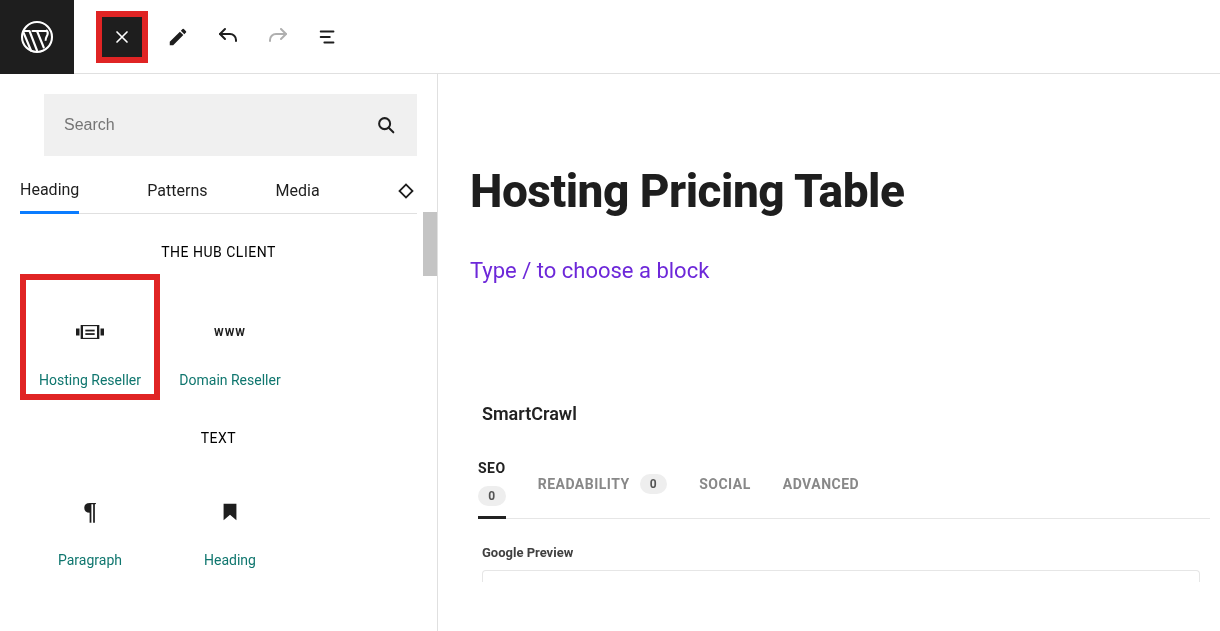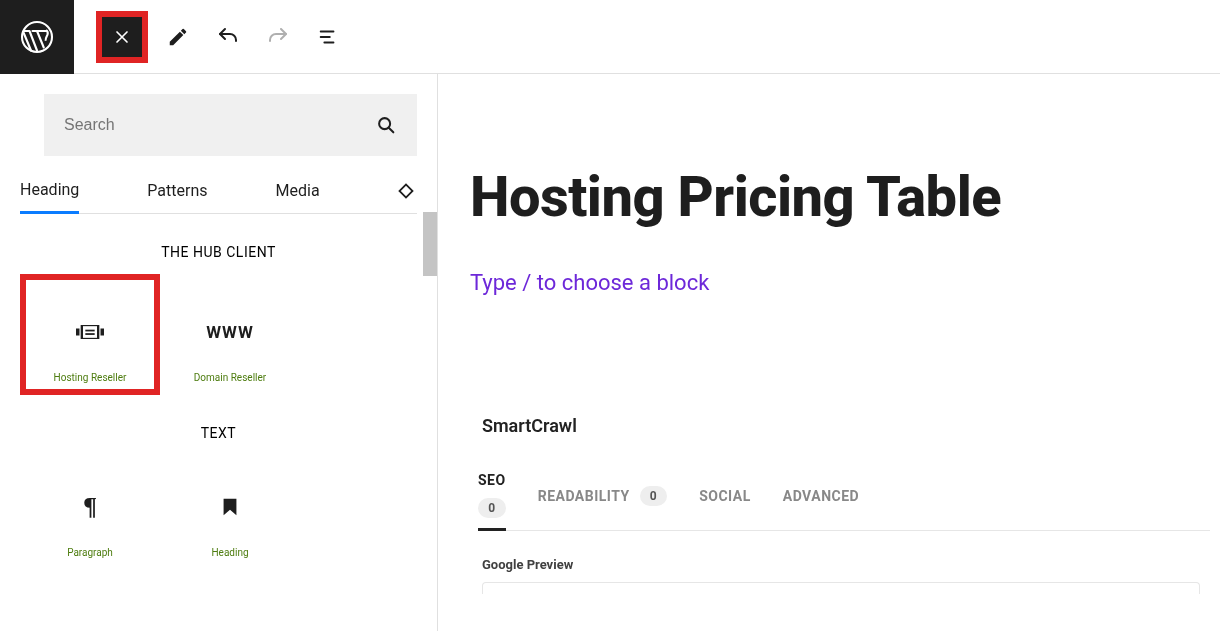--- a/index.html
+++ b/index.html
@@ -24,26 +24,26 @@
   .tab { font-size: 16px; padding: 12px 0; margin-right: 68px; cursor: pointer; color: #1e1e1e; }
   .tab.active { border-bottom: 3px solid #0a7cff; margin-bottom: -1px; }
   .design-icon { margin-left: auto; }
 
   .group-title { font-size: 14px; letter-spacing: 0.5px; color: #000000; text-transform: uppercase; margin-top: 30px; margin-bottom: 14px; text-align: center; }
 
   .block-row { display: flex; gap: 0; margin-bottom: 20px; }
   .block-item { width: 140px; display: flex; flex-direction: column; align-items: center; justify-content: center; padding: 12px 4px 6px 4px; cursor: pointer; }
   .block-item.highlighted { border: 6px solid #e02424; }
   .block-icon-slot { height: 80px; display: flex; align-items: center; justify-content: center; }
-  .block-label { font-size: 10px; color: #4d7c0f; text-align: center; }
+  .block-label { font-size: 14px; color: #0f766e; text-align: center; }
 
   .fake-scrollbar { position: absolute; right: 0; top: 138px; width: 14px; height: 64px; background: #c4c4c4; }
 
   .main { flex: 1; padding: 40px 10px 0 32px; overflow: hidden; }
-  .page-title { font-size: 56px; font-weight: 800; letter-spacing: -0.5px; margin-top: 50px; margin-bottom: 40px; }
+  .page-title { font-size: 46px; font-weight: 800; letter-spacing: -0.5px; margin-top: 50px; margin-bottom: 40px; }
   .placeholder-line { font-size: 22px; color: #6d28d9; }
 
   .sc-panel { margin-top: 120px; }
   .sc-title { font-size: 18px; font-weight: 600; color: #222; margin-bottom: 26px; margin-left: 12px; }
   .sc-tabs { display: flex; align-items: center; gap: 32px; border-bottom: 1px solid #e6e6e6; padding-bottom: 0; margin-left: 8px; }
   .sc-tab { display: flex; align-items: center; gap: 10px; font-size: 14px; font-weight: 700; letter-spacing: 0.5px; color: #888; padding: 10px 0; cursor: pointer; }
   .sc-tab.active { color: #222; border-bottom: 3px solid #222; margin-bottom: -1px; flex-direction: column; }
   .sc-badge { background: #eee; color: #555; border-radius: 12px; font-size: 12px; font-weight: 700; padding: 3px 10px; }
   .gp-label { font-size: 13px; font-weight: 700; color: #404040; margin-top: 26px; margin-left: 12px; }
   .gp-box { border: 1px solid #e6e6e6; border-bottom: none; height: 12px; margin: 10px 10px 0 12px; border-radius: 4px 4px 0 0; }
@@ -127,21 +127,21 @@
                   <rect x="8" y="4" width="8" height="1.5"></rect>
                   <rect x="8" y="7" width="8" height="1.5"></rect>
                   <rect x="21" y="3" width="3" height="6"></rect>
                 </svg>
             </span>
           </div>
           <div class="block-label">Hosting Reseller</div>
         </div>
         <div class="block-item">
           <div class="block-icon-slot">
-            <span style="font-weight:700;font-size:17px;letter-spacing:1px;">WWW</span>
+            <span style="font-weight:700;font-size:11px;letter-spacing:1px;">WWW</span>
           </div>
           <div class="block-label">Domain Reseller</div>
         </div>
       </div>
 
       <div class="group-title">TEXT</div>
       <div class="block-row">
         <div class="block-item">
           <div class="block-icon-slot">
             <span style="font-family:Georgia,serif;font-size:26px;font-weight:700">¶</span>

